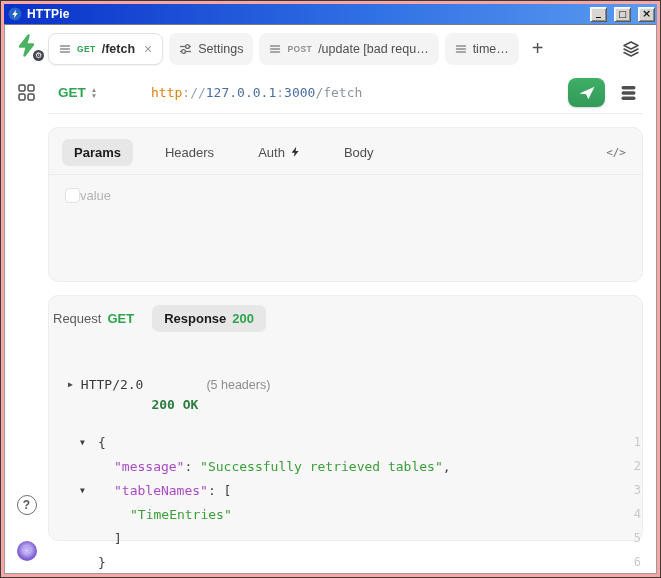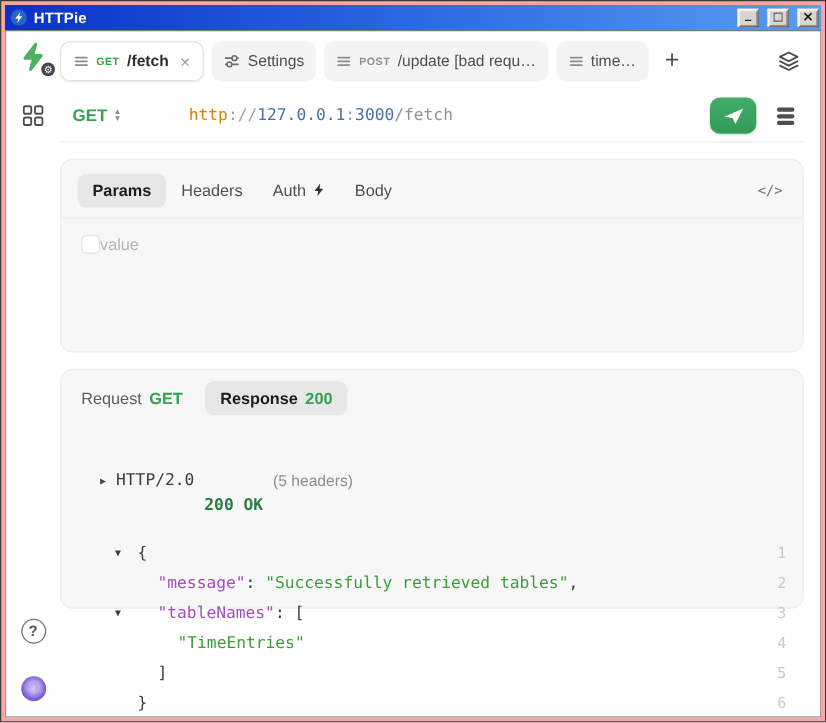--- a/index.html
+++ b/index.html
@@ -52,31 +52,31 @@
   .u-host { color: #4a6fa5; }
   .u-colon { color: #9aa0a6; }
   .u-port { color: #4a6fa5; }
   .u-path { color: #8d939c; }
   .send-btn { margin-left: auto; width: 37px; height: 29px; border-radius: 8px; background: linear-gradient(#3fae66, #339a58); display: flex; align-items: center; justify-content: center; box-shadow: 0 1px 2px rgba(0,0,0,.18); }
   .dbicon { margin: 0 4px 0 15px; display: flex; align-items: center; }
 
   
   .card { background: #f7f7f7; border: 1px solid #ededed; border-radius: 10px; margin-top: 13px; }
   .req-card { height: 155px; padding: 9px 13px; }
-  .req-tabs { display: flex; align-items: center; gap: 0; height: 30px; }
+  .req-tabs { display: flex; align-items: center; gap: 20px; height: 30px; }
   .ptab { padding: 6px 12px; border-radius: 7px; font-size: 13px; color: #4f4f4f; display: flex; align-items: center; gap: 5px; }
   .ptab.active { background: #e7e7e7; color: #1c1c1c; font-weight: 600; }
   .code-glyph { margin-left: auto; font-family: "DejaVu Sans Mono", monospace; font-size: 11px; color: #6f6f6f; padding-right: 3px; }
   .divider { height: 1px; background: #ebebeb; margin: 7px -13px 0; }
   .param-row { display: flex; align-items: center; margin-top: 13px; }
   .checkbox { width: 15px; height: 15px; border: 1px solid #e2e2e2; border-radius: 4px; background: #fff; margin-left: 3px; flex: 0 0 15px; }
   .ph { color: #b4b4b4; font-size: 13px; }
   .ph-name { margin-left: 16px; width: 196px; }
 
-  .res-card { height: 192px; padding: 9px 13px; display: flex; flex-direction: column; }
+  .res-card { height: 246px; padding: 9px 1px; display: flex; flex-direction: column; }
   .res-tabs { display: flex; align-items: center; gap: 18px; height: 30px; }
   .res-req { display: flex; gap: 6px; font-size: 13px; color: #5c5c5c; padding-left: 3px; align-items: center; }
   .res-req .m { color: #2fa44e; font-weight: bold; }
   .res-pill { background: #e7e7e7; border-radius: 7px; padding: 6px 12px; display: flex; gap: 6px; font-size: 13px; color: #1c1c1c; font-weight: 600; align-items: center; }
   .res-pill .s { color: #2fa44e; font-weight: bold; }
 
   .status-line { margin-top: 18px; padding-left: 18px; font-family: "DejaVu Sans Mono", monospace; font-size: 13px; color: #3d3d3d; display: flex; align-items: center; gap: 8px; }
   .tri { font-size: 8px; color: #4a4a4a; }
   .proto { color: #3a3a3a; }
   .scode { font-weight: bold; color: #2c7c42; margin-top: 40px; }

